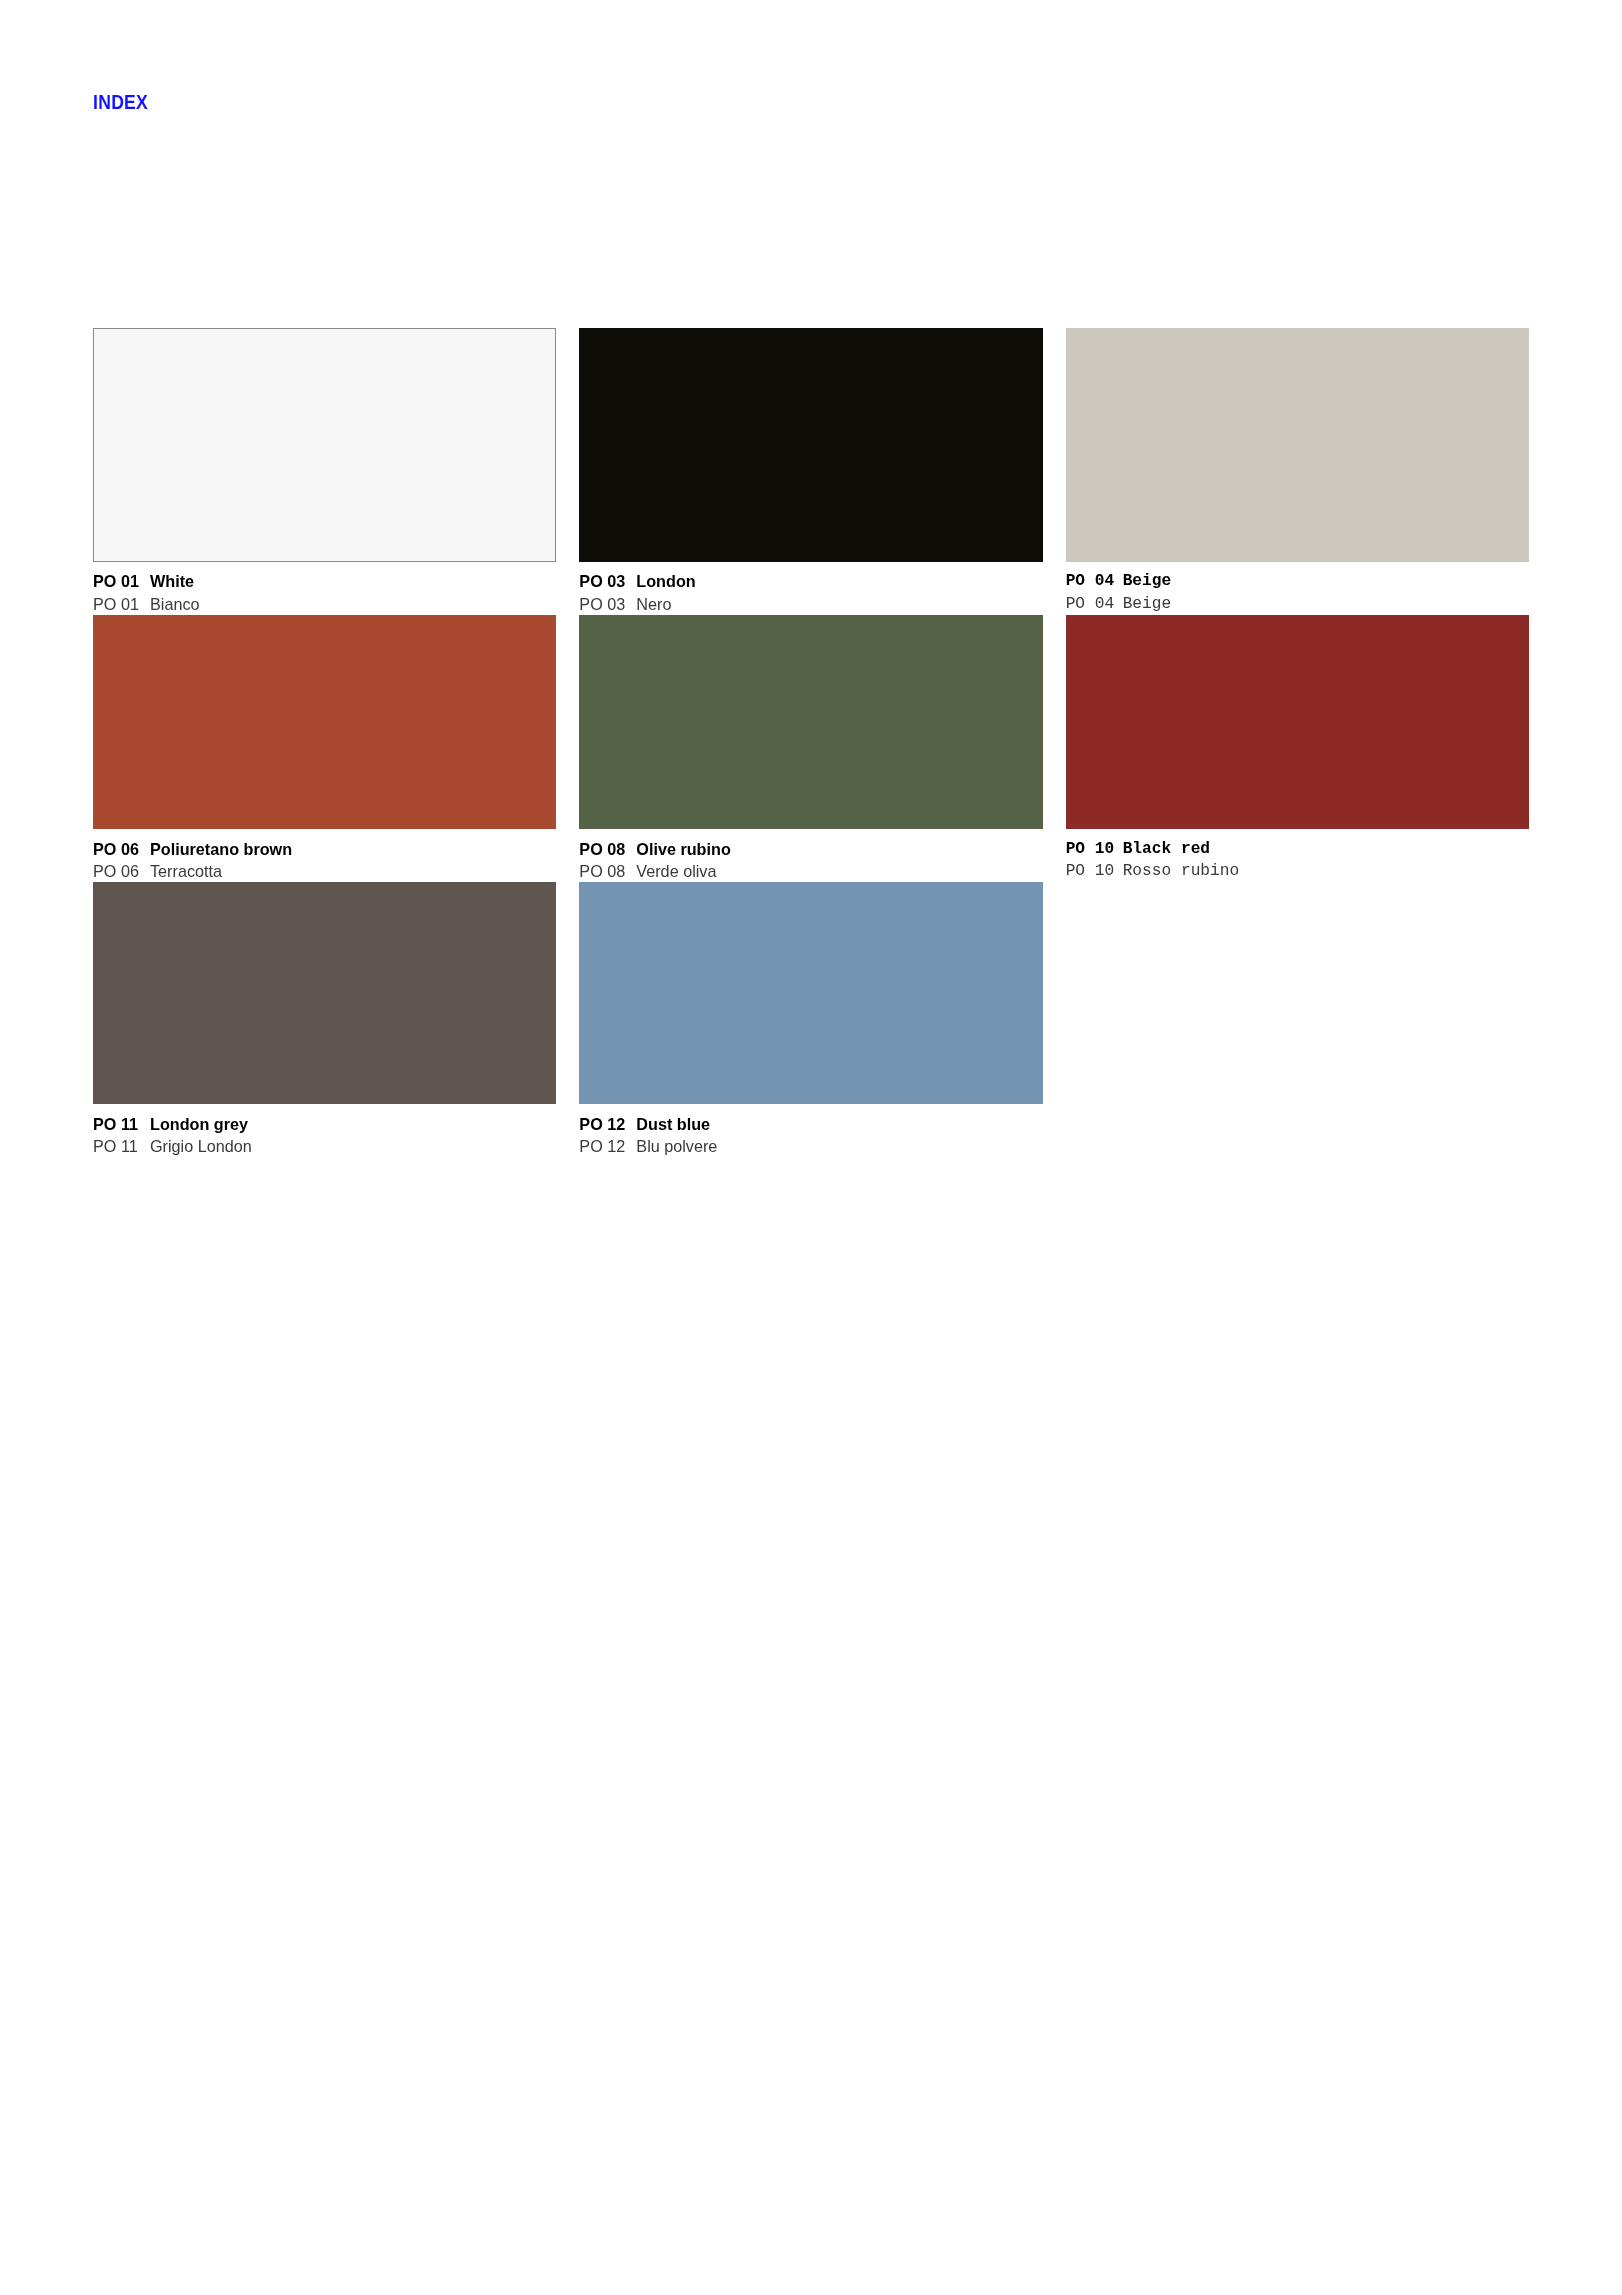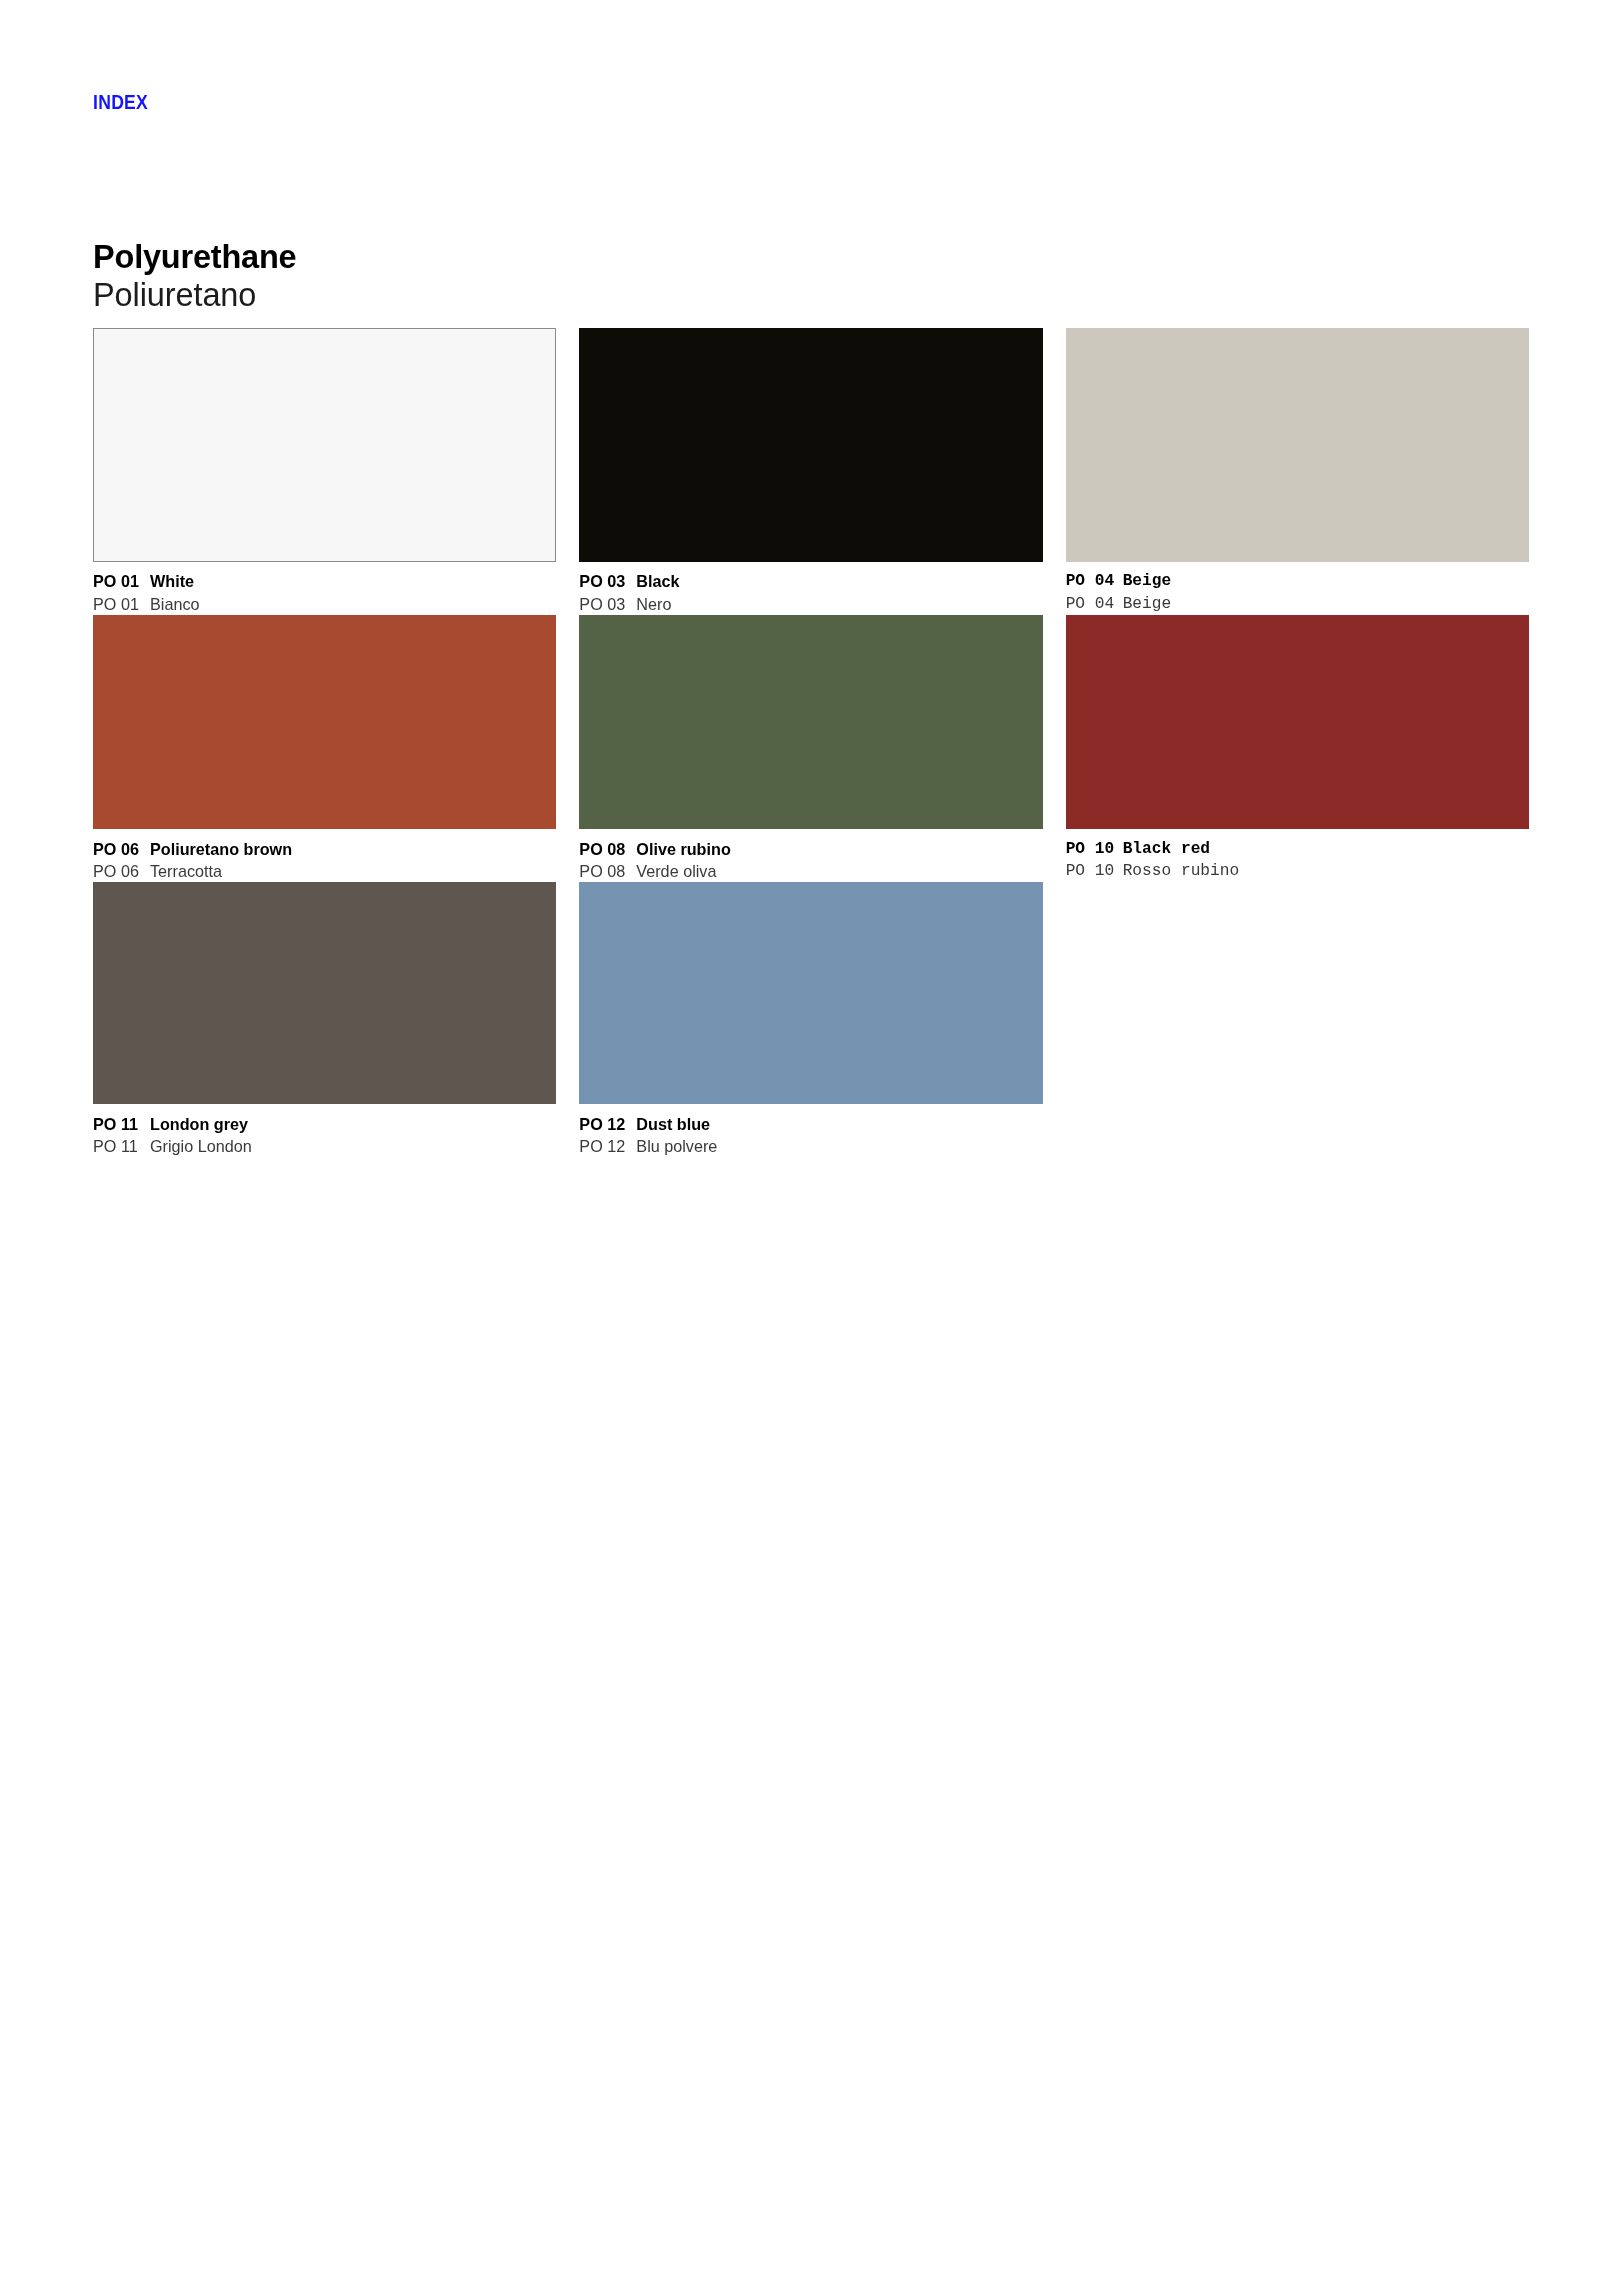--- a/index.html
+++ b/index.html
@@ -142,24 +142,20 @@
     line-height: 1;
   }
 </style>
 </head>
 <body>
 
 <div class="page">
 
   <a class="index-link" href="#" style="color: rgb(20, 20, 255);">INDEX</a>
 
-  <div class="section-head">
-    <div class="section-title">Polyurethane</div>
-    <div class="section-subtitle">Poliuretano</div>
-  </div>
 
   <div class="grid">
 
     <div class="grid-row row-1">
       <div class="cell">
         <div class="swatch bordered" style="background: rgb(247, 247, 247);"></div>
         <div class="caption">
           <div class="caption-line caption-en">
             <span class="code">PO 01</span>
             <span>White</span>
@@ -168,21 +164,21 @@
             <span class="code">PO 01</span>
             <span>Bianco</span>
           </div>
         </div>
       </div>
       <div class="cell">
         <div class="swatch" style="background: rgb(13, 12, 7);"></div>
         <div class="caption">
           <div class="caption-line caption-en">
             <span class="code">PO 03</span>
-            <span>Black</span>
+            <span>London</span>
           </div>
           <div class="caption-line caption-it">
             <span class="code">PO 03</span>
             <span>Nero</span>
           </div>
         </div>
       </div>
       <div class="cell">
         <div class="swatch" style="background: rgb(205, 200, 189);"></div>
         <div class="caption">

